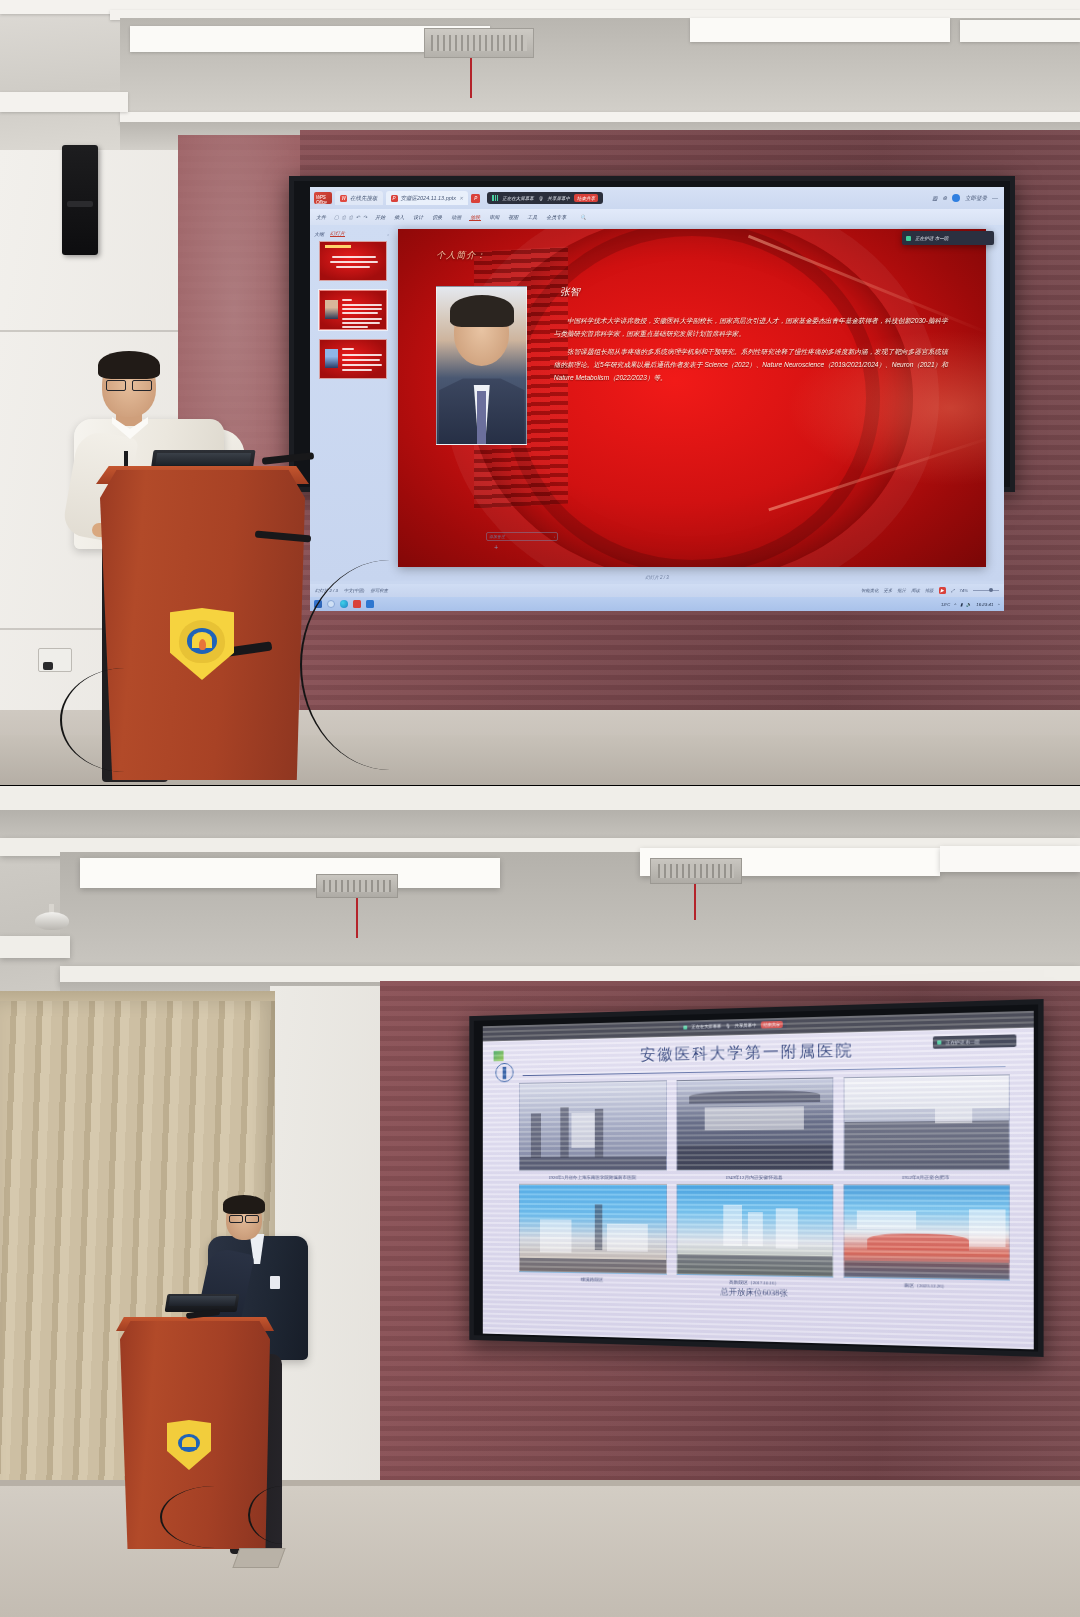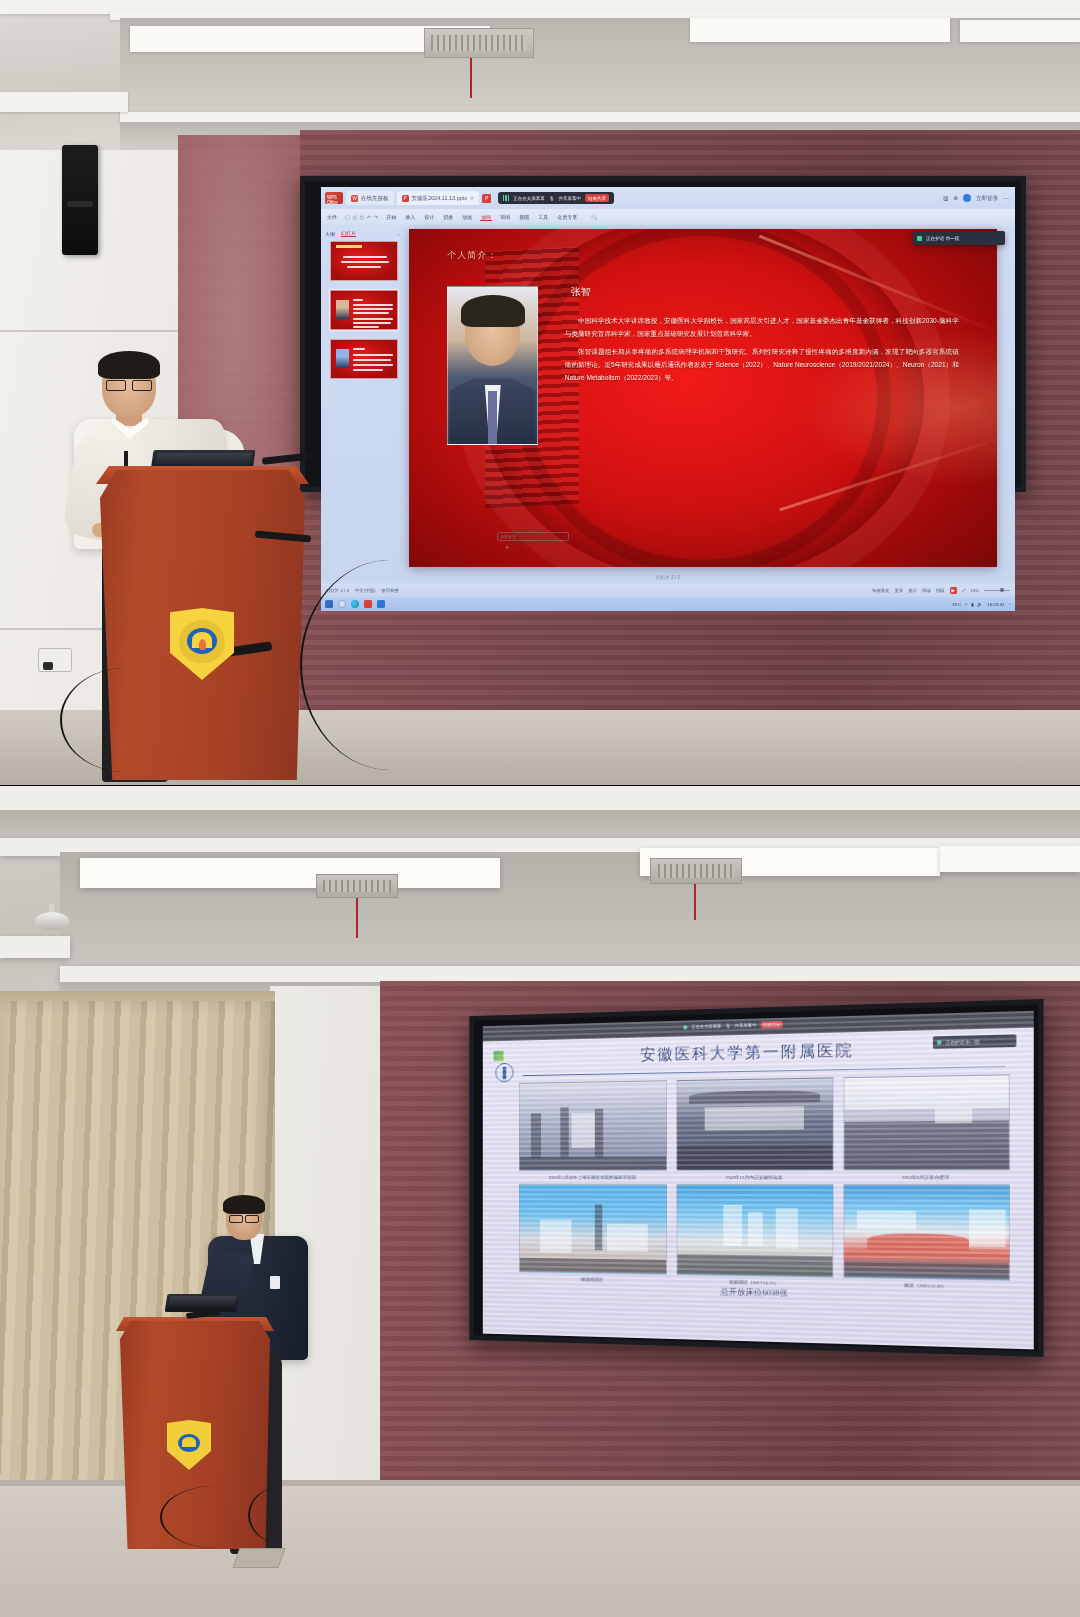--- a/index.html
+++ b/index.html
@@ -45,22 +45,22 @@
     background:#efeeea; border:1px solid #bdbab4; border-radius:2px; }
   .p1-socket::after { content:""; position:absolute; left:4px; top:13px; width:10px; height:8px;
     background:#2a2a2c; border-radius:2px; }
 
   .p1-floor { position:absolute; left:0; top:710px; width:1080px; height:80px;
     background:linear-gradient(180deg,#cfc9c1,#bdb6ad); }
   .p1-floor2 { position:absolute; left:0; top:735px; width:1080px; height:55px;
     background:linear-gradient(180deg,#c8c2b9,#b3aca3); }
 
   
-  .p1-bezel { position:absolute; left:300px; top:176px; width:726px; height:316px;
-    background:#111317; border:5px solid #1b1d22; box-shadow:0 6px 22px rgba(0,0,0,.5); }
+  .p1-bezel { position:absolute; left:289px; top:176px; width:726px; height:316px;
+    background:#111317; border:5px solid #1b1d22; box-shadow:0 6px 22px rgba(0,0,0,.5);font-style:italic; }
   .p1-screen { position:absolute; left:16px; top:6px; width:694px; height:424px; overflow:hidden;
     background:#cdd9ef; }
 
   
   .wps { position:absolute; inset:0; background:linear-gradient(180deg,#cddaf1 0%,#c9d7f0 100%);
     font-size:5.5px; color:#3a4a6a; }
   .wps-tabbar { position:absolute; left:0; top:0; width:100%; height:22px;
     background:linear-gradient(180deg,#d6e1f5,#cbd8f0); display:flex; align-items:center; gap:3px; padding:0 4px; }
   .wps-logo { width:18px; height:12px; background:linear-gradient(135deg,#d94a3d,#b8332a);
     border-radius:2px; position:relative; flex:0 0 auto; }

